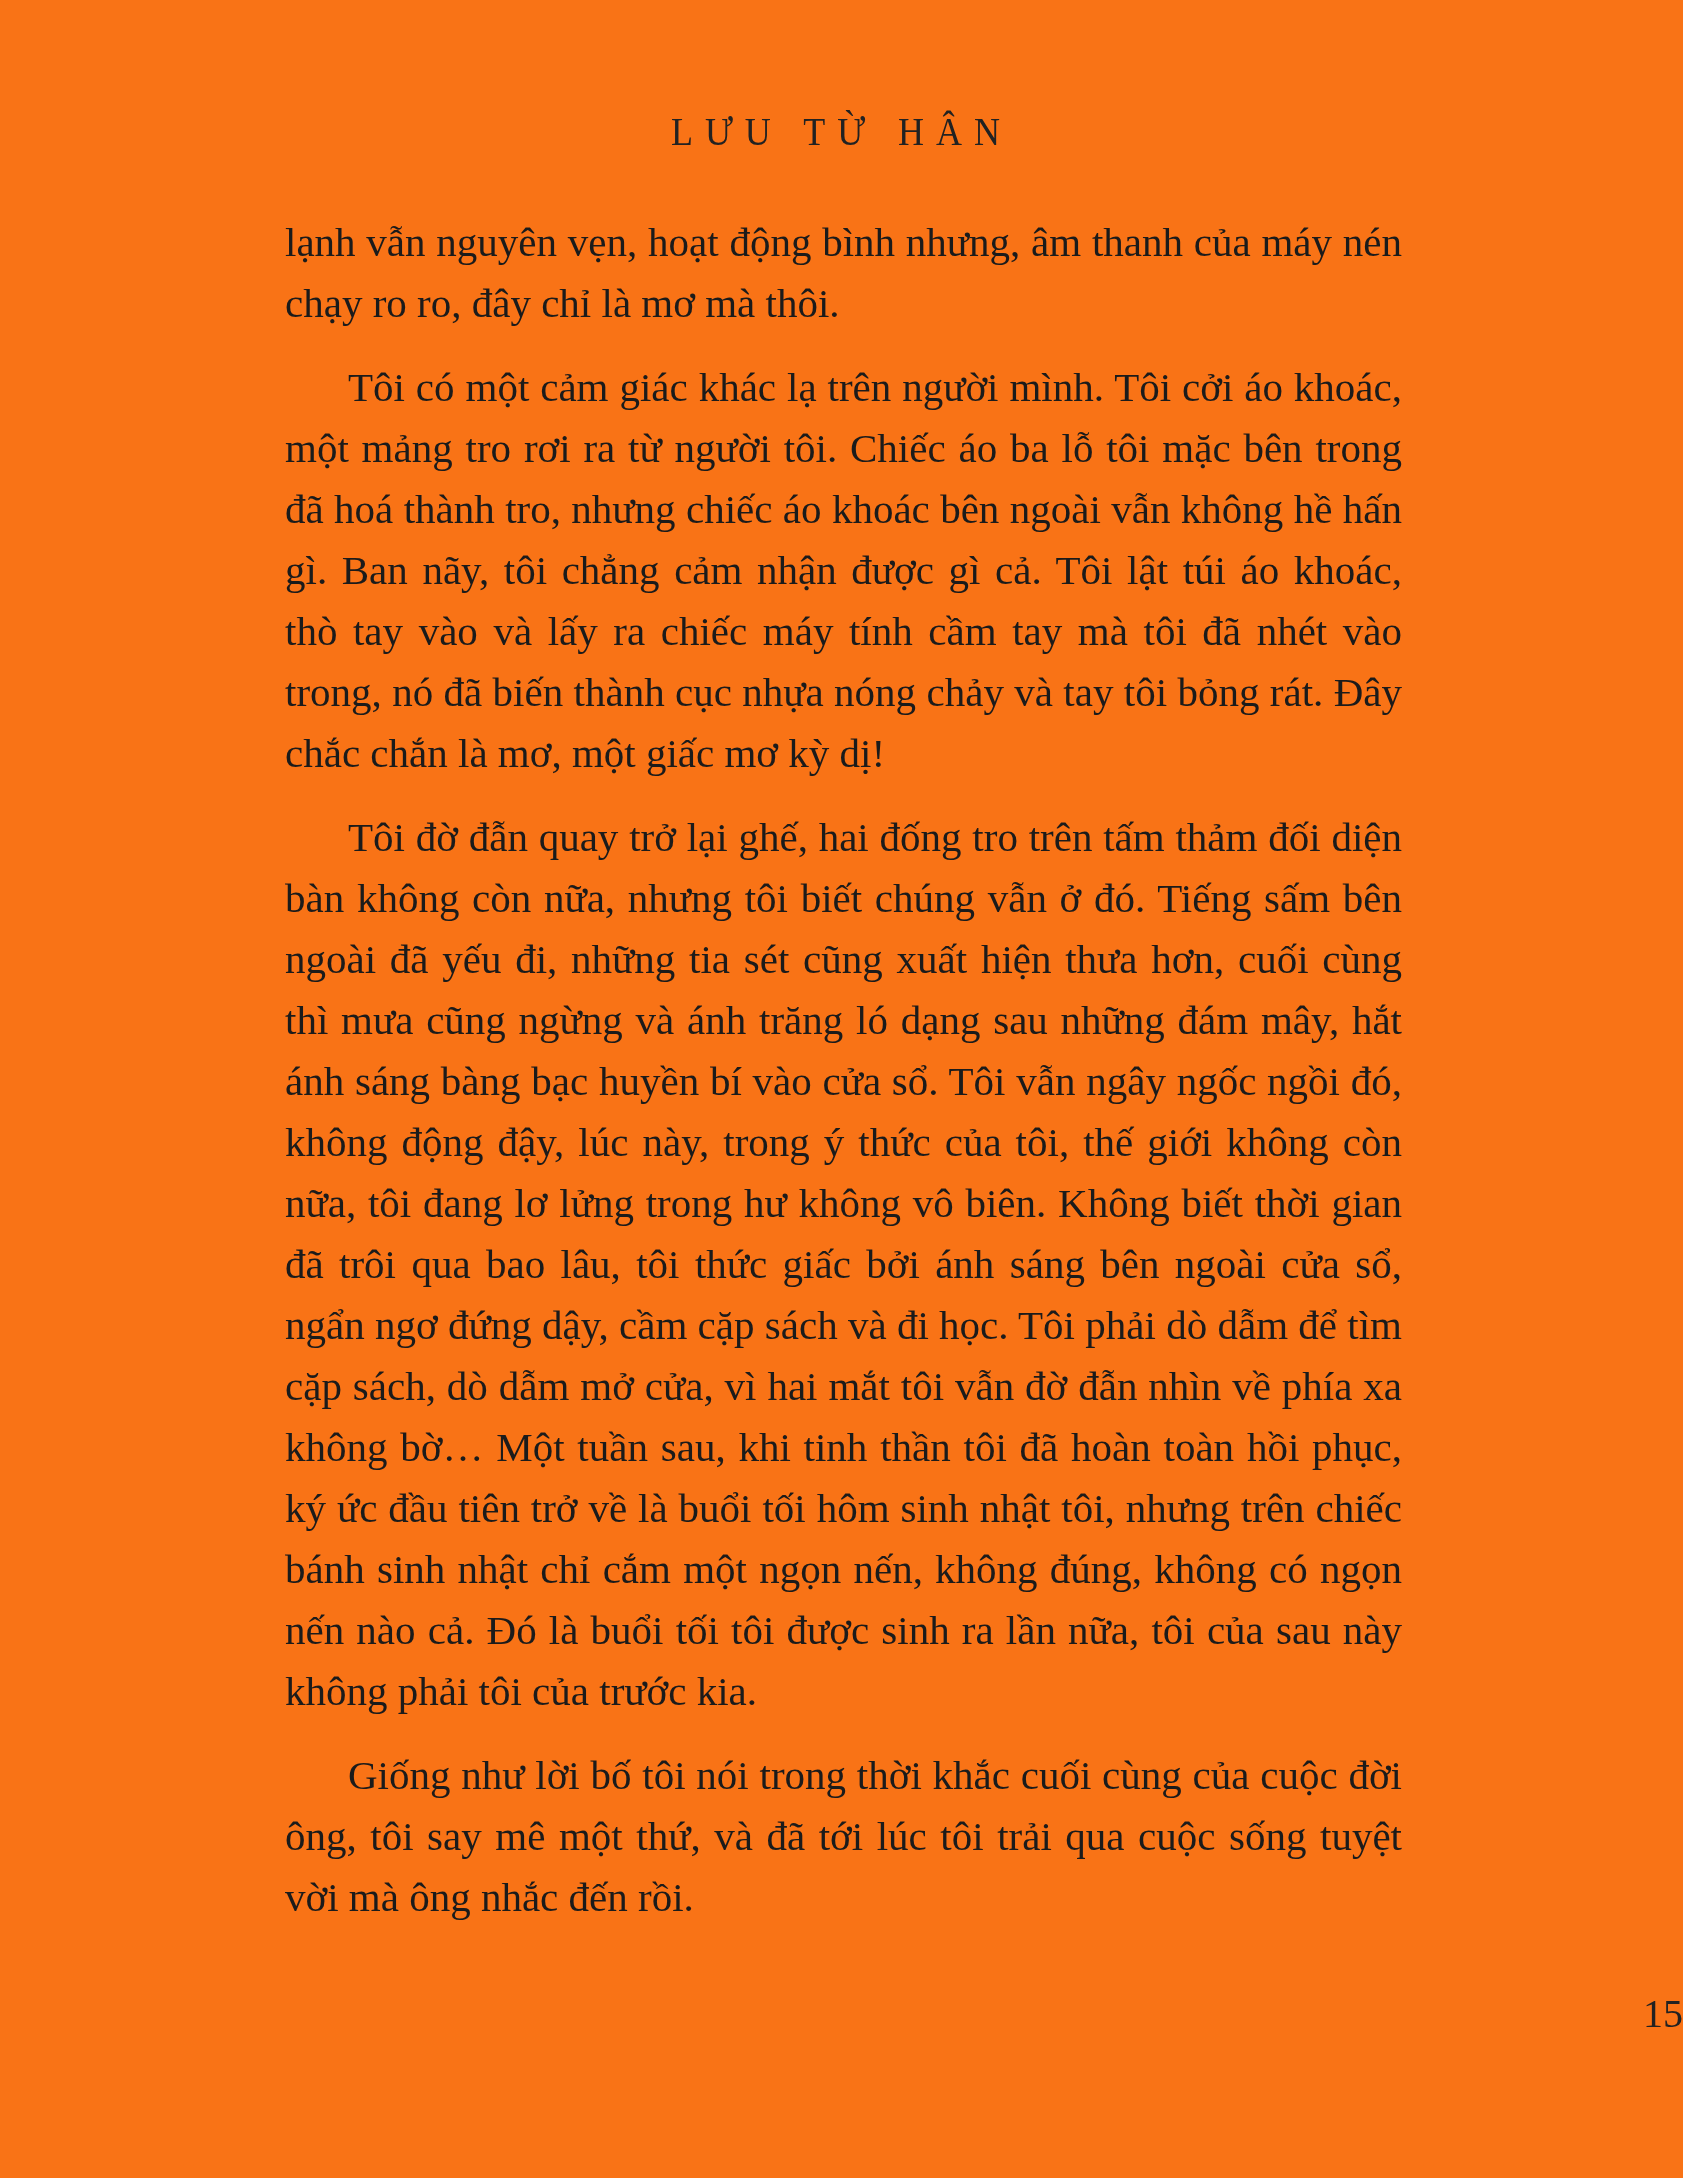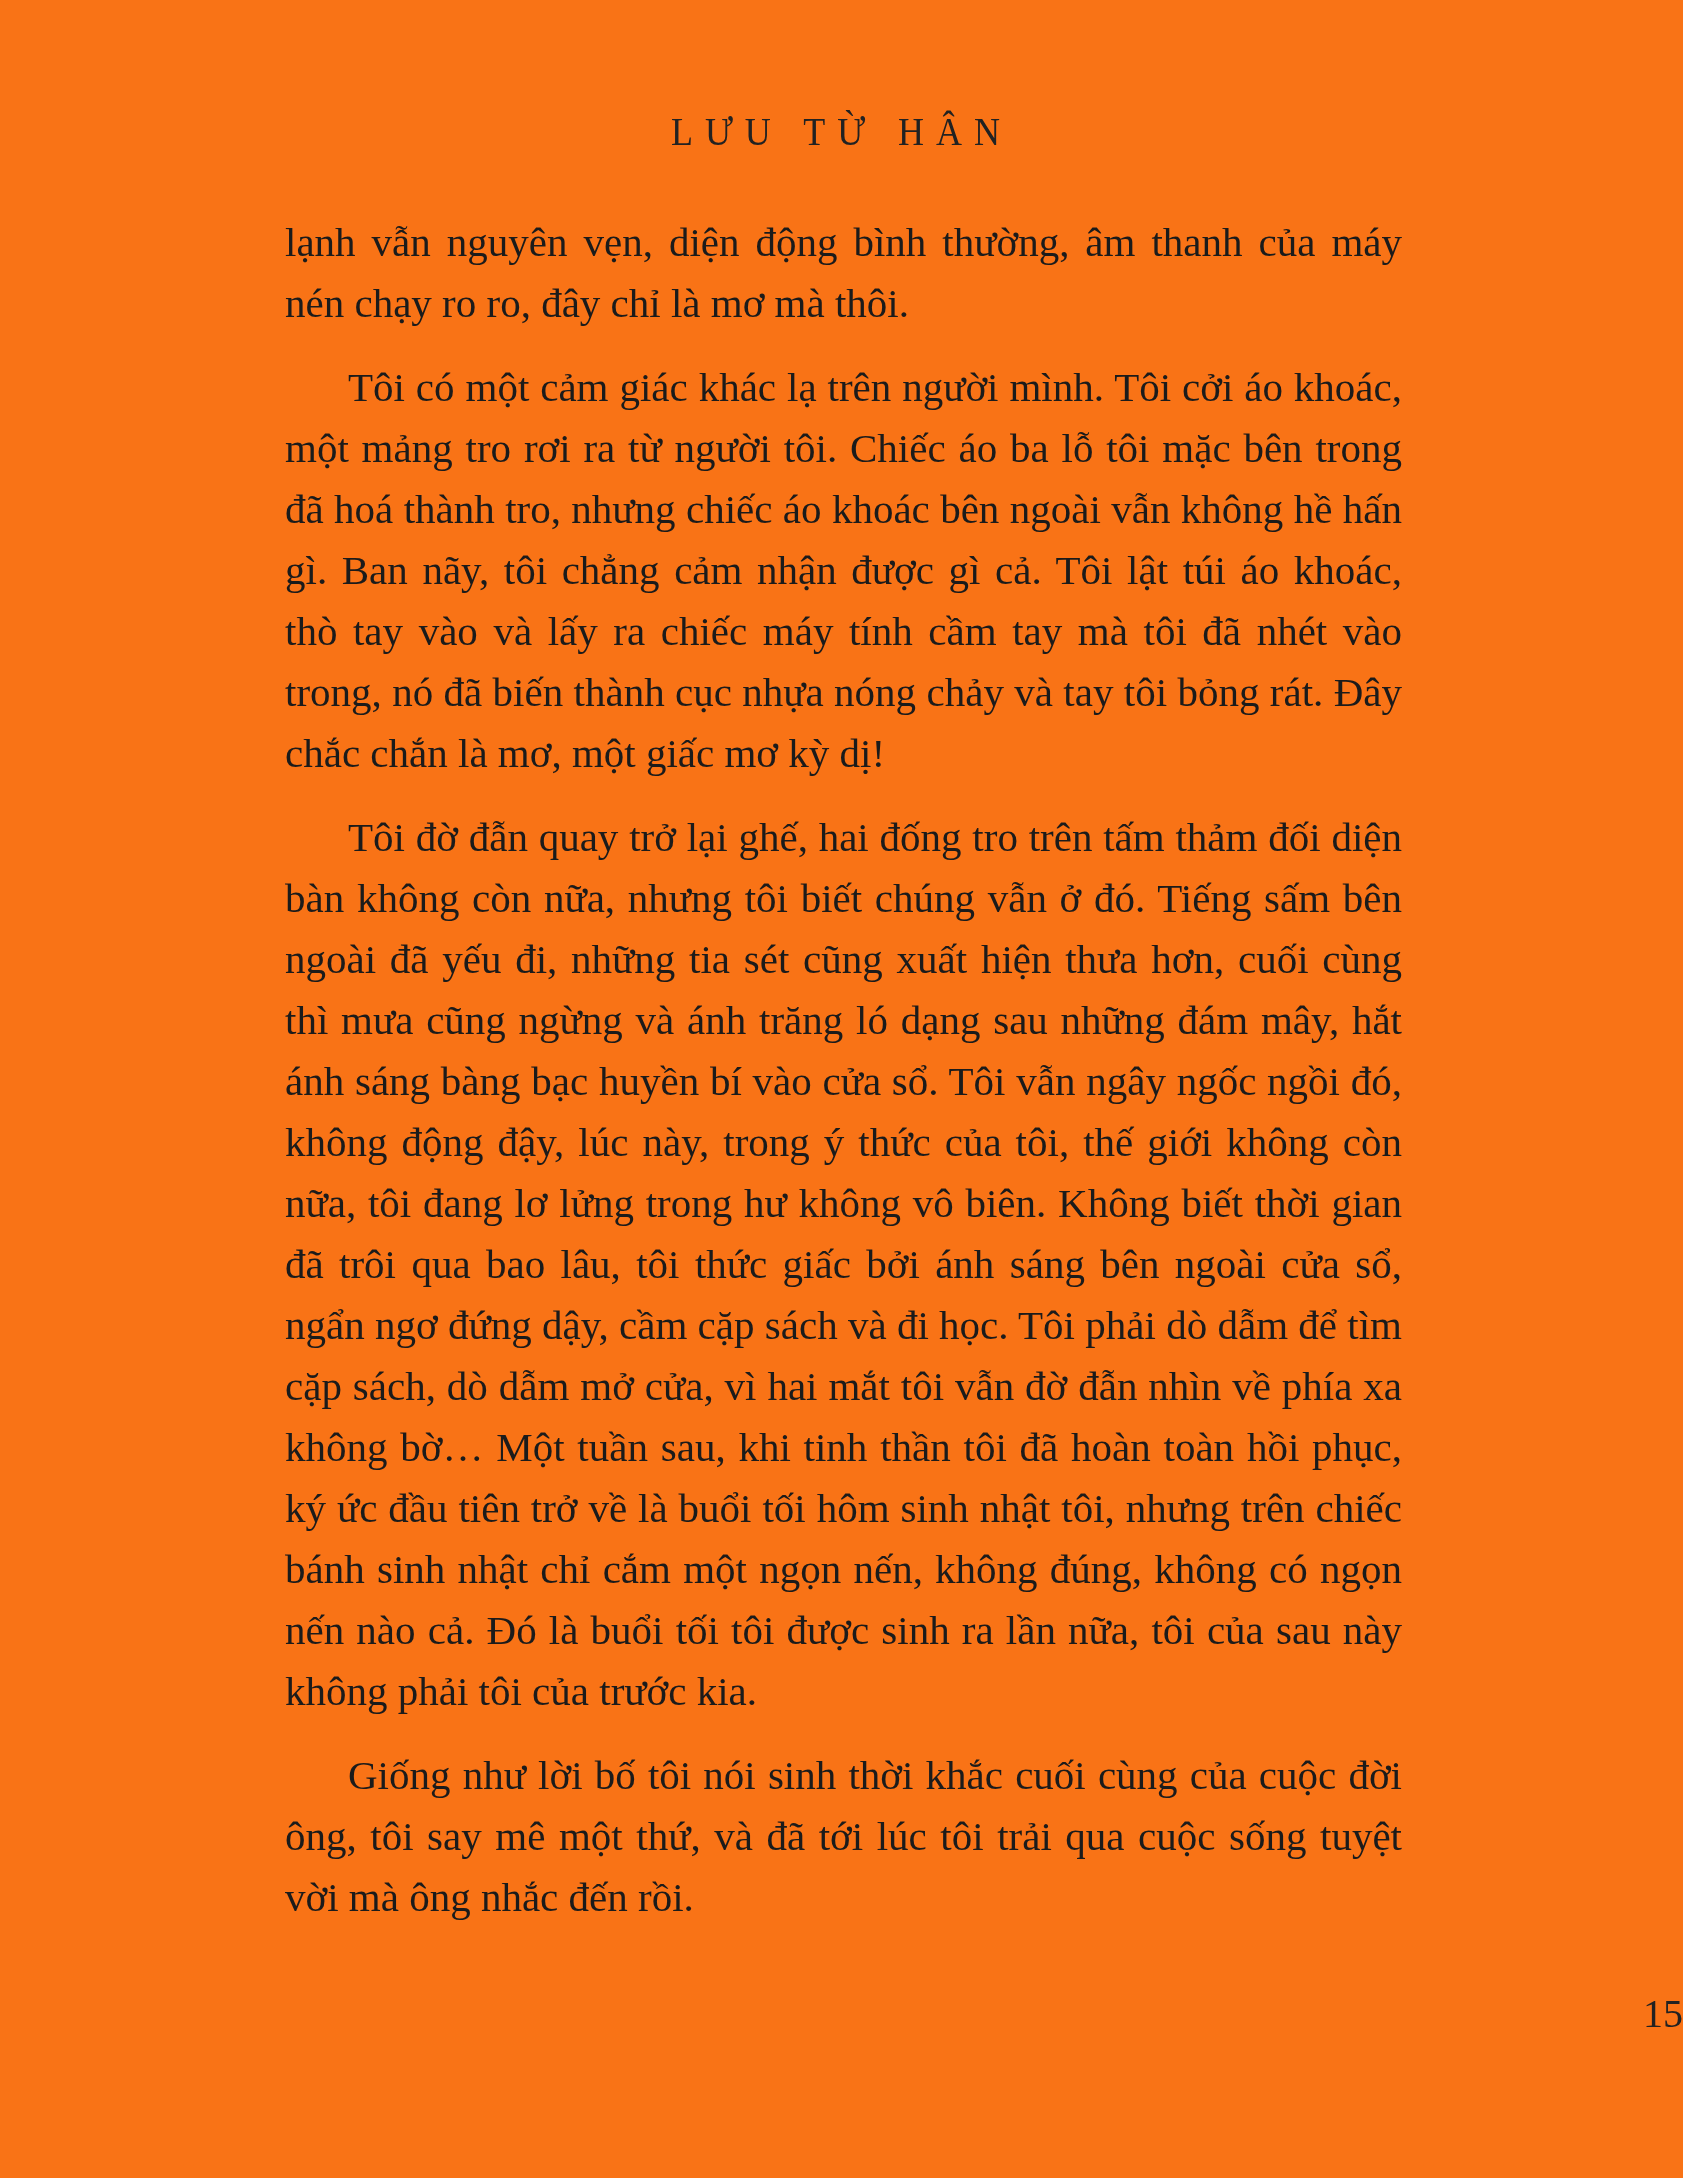--- a/index.html
+++ b/index.html
@@ -57,22 +57,22 @@
   }
 </style>
 </head>
 <body>
 
 <div class="page">
 
   <div class="running-head">LƯU TỪ HÂN</div>
 
   <div class="content">
-    <p class="para">lạnh vẫn nguyên vẹn, diện động bình thường, âm thanh của máy nén chạy ro ro, đây chỉ là mơ mà thôi.</p>
+    <p class="para">lạnh vẫn nguyên vẹn, hoạt động bình nhưng, âm thanh của máy nén chạy ro ro, đây chỉ là mơ mà thôi.</p>
     <p class="para indent">Tôi có một cảm giác khác lạ trên người mình. Tôi cởi áo khoác, một mảng tro rơi ra từ người tôi. Chiếc áo ba lỗ tôi mặc bên trong đã hoá thành tro, nhưng chiếc áo khoác bên ngoài vẫn không hề hấn gì. Ban nãy, tôi chẳng cảm nhận được gì cả. Tôi lật túi áo khoác, thò tay vào và lấy ra chiếc máy tính cầm tay mà tôi đã nhét vào trong, nó đã biến thành cục nhựa nóng chảy và tay tôi bỏng rát. Đây chắc chắn là mơ, một giấc mơ kỳ dị!</p>
     <p class="para indent">Tôi đờ đẫn quay trở lại ghế, hai đống tro trên tấm thảm đối diện bàn không còn nữa, nhưng tôi biết chúng vẫn ở đó. Tiếng sấm bên ngoài đã yếu đi, những tia sét cũng xuất hiện thưa hơn, cuối cùng thì mưa cũng ngừng và ánh trăng ló dạng sau những đám mây, hắt ánh sáng bàng bạc huyền bí vào cửa sổ. Tôi vẫn ngây ngốc ngồi đó, không động đậy, lúc này, trong ý thức của tôi, thế giới không còn nữa, tôi đang lơ lửng trong hư không vô biên. Không biết thời gian đã trôi qua bao lâu, tôi thức giấc bởi ánh sáng bên ngoài cửa sổ, ngẩn ngơ đứng dậy, cầm cặp sách và đi học. Tôi phải dò dẫm để tìm cặp sách, dò dẫm mở cửa, vì hai mắt tôi vẫn đờ đẫn nhìn về phía xa không bờ… Một tuần sau, khi tinh thần tôi đã hoàn toàn hồi phục, ký ức đầu tiên trở về là buổi tối hôm sinh nhật tôi, nhưng trên chiếc bánh sinh nhật chỉ cắm một ngọn nến, không đúng, không có ngọn nến nào cả. Đó là buổi tối tôi được sinh ra lần nữa, tôi của sau này không phải tôi của trước kia.</p>
-    <p class="para indent">Giống như lời bố tôi nói sinh thời khắc cuối cùng của cuộc đời ông, tôi say mê một thứ, và đã tới lúc tôi trải qua cuộc sống tuyệt vời mà ông nhắc đến rồi.</p>
+    <p class="para indent">Giống như lời bố tôi nói trong thời khắc cuối cùng của cuộc đời ông, tôi say mê một thứ, và đã tới lúc tôi trải qua cuộc sống tuyệt vời mà ông nhắc đến rồi.</p>
   </div>
 
   <div class="page-number">15</div>
 
 </div>
 
 
 </body></html>

